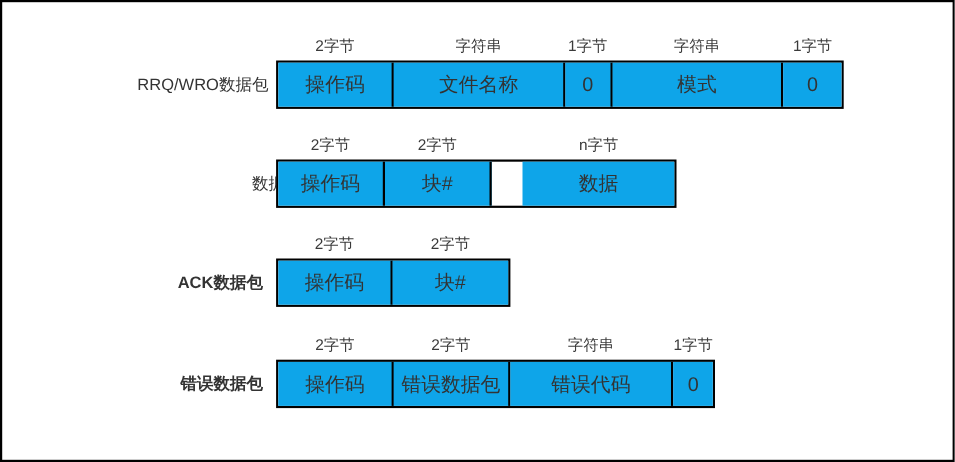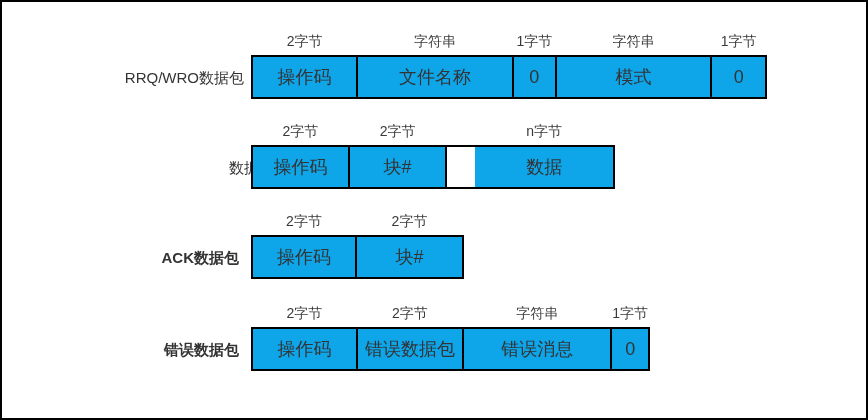--- a/index.html
+++ b/index.html
@@ -135,21 +135,21 @@
         <div class="field" style="width: 106px;">
           <span class="field-size">2字节</span>
           <span class="field-value">操作码</span>
         </div>
         <div class="field" style="width: 107px;">
           <span class="field-size">2字节</span>
           <span class="field-value">错误数据包</span>
         </div>
         <div class="field" style="width: 150px;">
           <span class="field-size">字符串</span>
-          <span class="field-value">错误消息</span>
+          <span class="field-value">错误代码</span>
         </div>
         <div class="field" style="width: 36px;">
           <span class="field-size">1字节</span>
           <span class="field-value">0</span>
         </div>
       </div>
     </div>
   </div>
 
 </body></html>

